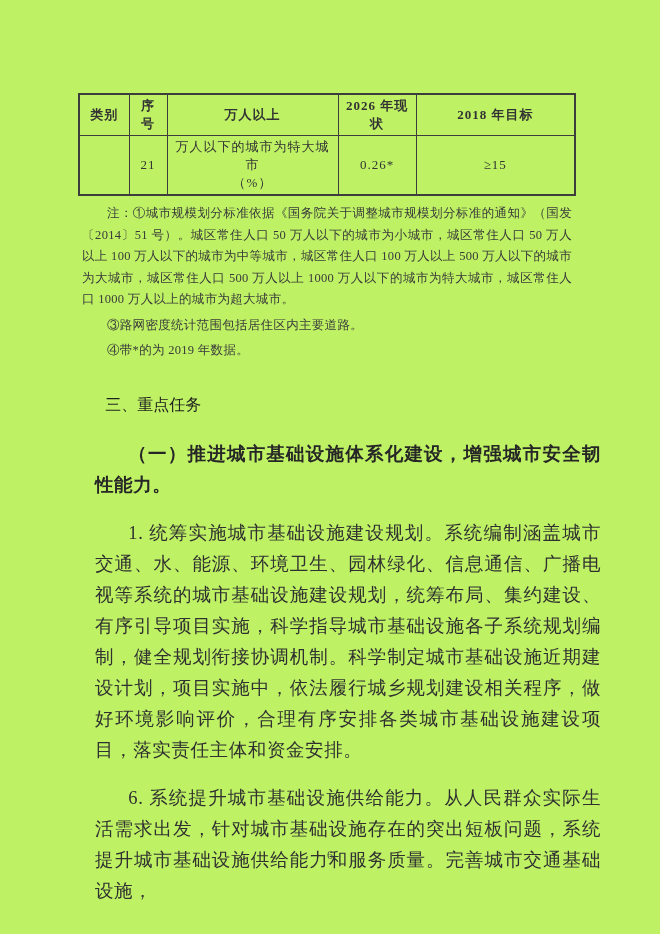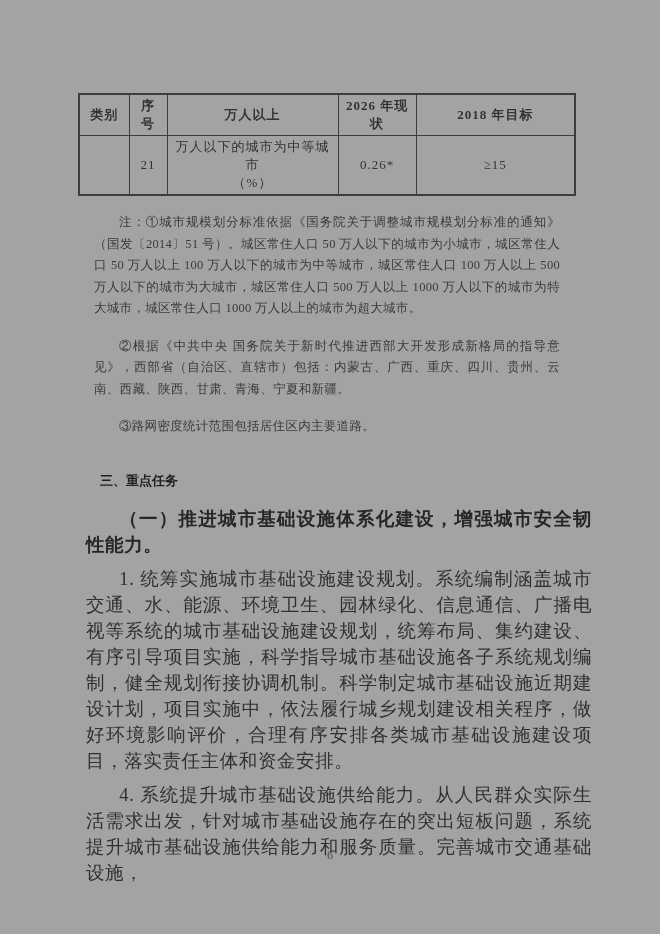--- a/index.html
+++ b/index.html
@@ -4,21 +4,21 @@
 <style>
   html, body {
     margin: 0;
     padding: 0;
     background: #ffffff;
   }
   .page {
     position: relative;
     width: 660px;
     height: 934px;
-    background: #a3a3a3;
+    background: #bef264;
     overflow: hidden;
     box-sizing: border-box;
     padding: 93px 86px 9px 78px;
     font-family: "Liberation Serif", "DejaVu Serif", serif;
     color: #333333;
   }
   
   table.indicator-table {
     border-collapse: collapse;
     width: 496px;
@@ -49,43 +49,43 @@
     white-space: pre-line;
     line-height: 18px;
     padding-left: 9px;
   }
   
   .notes {
     margin-top: 7px;
     width: 498px;
   }
   .note-item {
-    margin: 16px;
+    margin: 4px;
     font-size: 12.5px;
     line-height: 21.5px;
     text-align: justify;
     text-indent: 2em;
     letter-spacing: 0.3px;
     color: #3a3a3a;
   }
   
   .section-heading {
     margin: 26px 0 0 0;
     font-family: "Liberation Sans", "DejaVu Sans", sans-serif;
-    font-size: 13px;
-    font-weight: bold;
+    font-size: 16px;
+    font-weight: normal;
     color: #1f1f1f;
     text-indent: 1.7em;
     line-height: 34px;
   }
   .body-para {
-    margin: 8px;
+    margin: 17px;
     width: 506px;
     font-size: 18.5px;
-    line-height: 26px;
+    line-height: 31px;
     text-align: justify;
     text-indent: 1.8em;
     letter-spacing: 0.6px;
     color: #303030;
   }
   .body-para.bold-para {
     font-weight: bold;
     color: #262626;
   }
   
@@ -118,43 +118,43 @@
         <th>序号</th>
         <th>万人以上</th>
         <th>2026 年现状</th>
         <th>2018 年目标</th>
       </tr>
     </thead>
     <tbody>
       <tr>
         <td></td>
         <td>21</td>
-        <td class="cell-indicator">万人以下的城市为中等城市
+        <td class="cell-indicator">万人以下的城市为特大城市
 （%）</td>
         <td>0.26*</td>
         <td>≥15</td>
       </tr>
     </tbody>
   </table>
 
   <div class="notes">
     <p class="note-item">注：①城市规模划分标准依据《国务院关于调整城市规模划分标准的通知》（国发〔2014〕51 号）。城区常住人口 50 万人以下的城市为小城市，城区常住人口 50 万人以上 100 万人以下的城市为中等城市，城区常住人口 100 万人以上 500 万人以下的城市为大城市，城区常住人口 500 万人以上 1000 万人以下的城市为特大城市，城区常住人口 1000 万人以上的城市为超大城市。</p>
-    <p class="note-item">②根据《中共中央 国务院关于新时代推进西部大开发形成新格局的指导意见》，西部省（自治区、直辖市）包括：内蒙古、广西、重庆、四川、贵州、云南、西藏、陕西、甘肃、青海、宁夏和新疆。</p>
     <p class="note-item">③路网密度统计范围包括居住区内主要道路。</p>
+    <p class="note-item">④带*的为 2019 年数据。</p>
   </div>
 
   <h2 class="section-heading">三、重点任务</h2>
 
   <p class="body-para bold-para">
     <span>（一）推进城市基础设施体系化建设，增强城市安全韧性能力。</span><span></span>
   </p>
 
   <p class="body-para">
     <span>1. 统筹实施城市基础设施建设规划。</span><span>系统编制涵盖城市交通、水、能源、环境卫生、园林绿化、信息通信、广播电视等系统的城市基础设施建设规划，统筹布局、集约建设、有序引导项目实施，科学指导城市基础设施各子系统规划编制，健全规划衔接协调机制。科学制定城市基础设施近期建设计划，项目实施中，依法履行城乡规划建设相关程序，做好环境影响评价，合理有序安排各类城市基础设施建设项目，落实责任主体和资金安排。</span>
   </p>
 
   <p class="body-para">
-    <span>4. 系统提升城市基础设施供给能力。</span><span>从人民群众实际生活需求出发，针对城市基础设施存在的突出短板问题，系统提升城市基础设施供给能力和服务质量。完善城市交通基础设施，</span>
+    <span>6. 系统提升城市基础设施供给能力。</span><span>从人民群众实际生活需求出发，针对城市基础设施存在的突出短板问题，系统提升城市基础设施供给能力和服务质量。完善城市交通基础设施，</span>
   </p>
 
   <div class="page-number">6</div>
 
 </div>
 
 </body></html>

